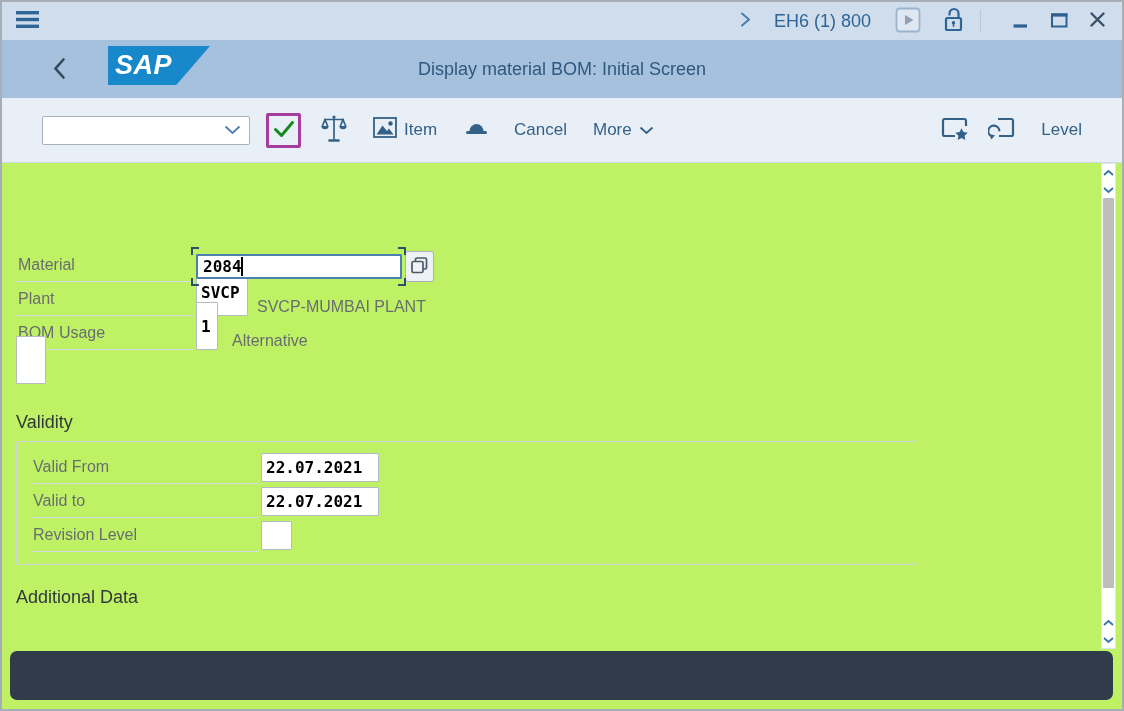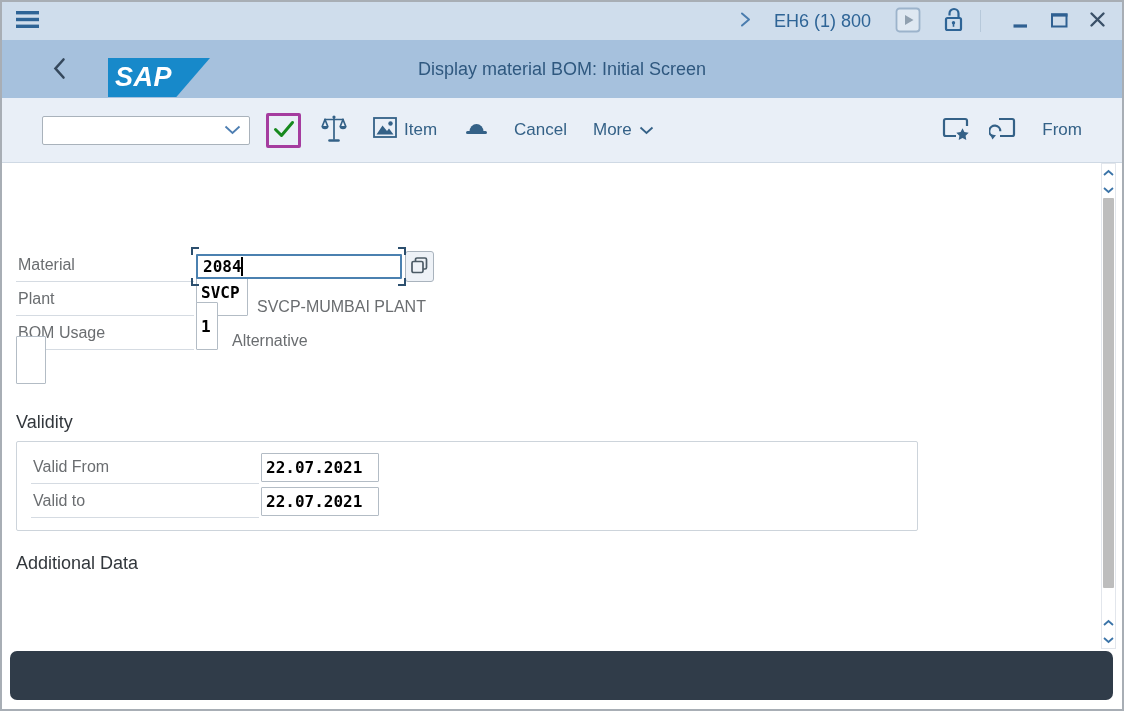--- a/index.html
+++ b/index.html
@@ -2,21 +2,21 @@
 <html><head>
 <meta charset="utf-8">
 <style>
   * { margin:0; padding:0; box-sizing:border-box; }
   html,body { width:1124px; height:711px; }
   body { font-family:"Liberation Sans", sans-serif; background:#e4e7ea; }
 
   .window {
     width:1124px; height:711px;
     border:2px solid #a8aeb5;
-    background:#ffffff;
+    background:#bef264;
     display:flex; flex-direction:column;
     overflow:hidden;
   }
 
   
   .sysbar {
     height:38px; background:#cfddec;
     display:flex; align-items:center;
     padding:0 12px 0 10px; flex:0 0 auto;
   }
@@ -27,21 +27,21 @@
   .vdivider { width:1px; height:22px; background:#b6c8da; margin:0 14px 0 12px; }
   .winctl { margin-left:12px; }
 
   
   .titlebar {
     height:58px; background:#a6c1dd; position:relative;
     display:flex; align-items:center; flex:0 0 auto;
   }
   .back-btn { position:absolute; left:50px; top:17px; background:none; border:none; cursor:pointer; }
   .sap-logo {
-    position:absolute; left:106px; top:18px;
+    position:absolute; left:106px; top:6px;
     width:102px; height:39px; background:#1789ca;
     clip-path:polygon(0 0, 100% 0, 67% 100%, 0 100%);
     color:#ffffff; font-weight:bold; font-style:italic;
     font-size:27px; line-height:39px; padding-left:7px;
     letter-spacing:0.5px;
   }
   .screen-title {
     position:absolute; left:0; right:0; text-align:center;
     color:#2f587f; font-size:18px;
   }
@@ -299,21 +299,21 @@
     <button class="tb-icon-btn tb-gap20">
       <span>
         <svg width="27" height="25">
             <path d="M10 3 H23.2 A1.8 1.8 0 0 1 25 4.8 V18.2 A1.8 1.8 0 0 1 23.2 20 H11" fill="none" stroke="#346187" stroke-width="2.2"></path>
             <path d="M4.5 20.5 a5.5 5.5 0 1 1 6.8 -5.2" fill="none" stroke="#346187" stroke-width="2.2"></path>
             <path d="M1.2 18.2 L7 19.2 L3.4 23.6 Z" fill="#346187"></path>
           </svg>
       </span>
     </button>
     <button class="tb-label-btn tb-gap26">
-      <span>From</span>
+      <span>Level</span>
     </button>
   </div>
 
   <div class="content">
     <div class="form-area">
 
       <div class="form-row">
         <span class="form-label">Material</span>
         <div class="material-wrap">
           <input class="material-input" value="2084" style="">
@@ -353,20 +353,24 @@
 
       <div class="group-box">
         <div class="group-row">
           <span class="group-label">Valid From</span>
           <input class="val-input w-date" value="22.07.2021" style="">
         </div>
         <div class="group-row">
           <span class="group-label">Valid to</span>
           <input class="val-input w-date" value="22.07.2021" style="">
         </div>
+        <div class="group-row">
+          <span class="group-label">Revision Level</span>
+          <input class="val-input w-rev" value="" style="">
+        </div>
       </div>
 
       <div class="additional-heading">Additional Data</div>
     </div>
 
     <div class="scrollbar">
       <button class="sb-btn">
         <span><svg width="13" height="8">
               <path d="M2 6 L6.5 2 L11 6" stroke="#3b74a8" stroke-width="1.8" fill="none"></path>
             </svg></span>

